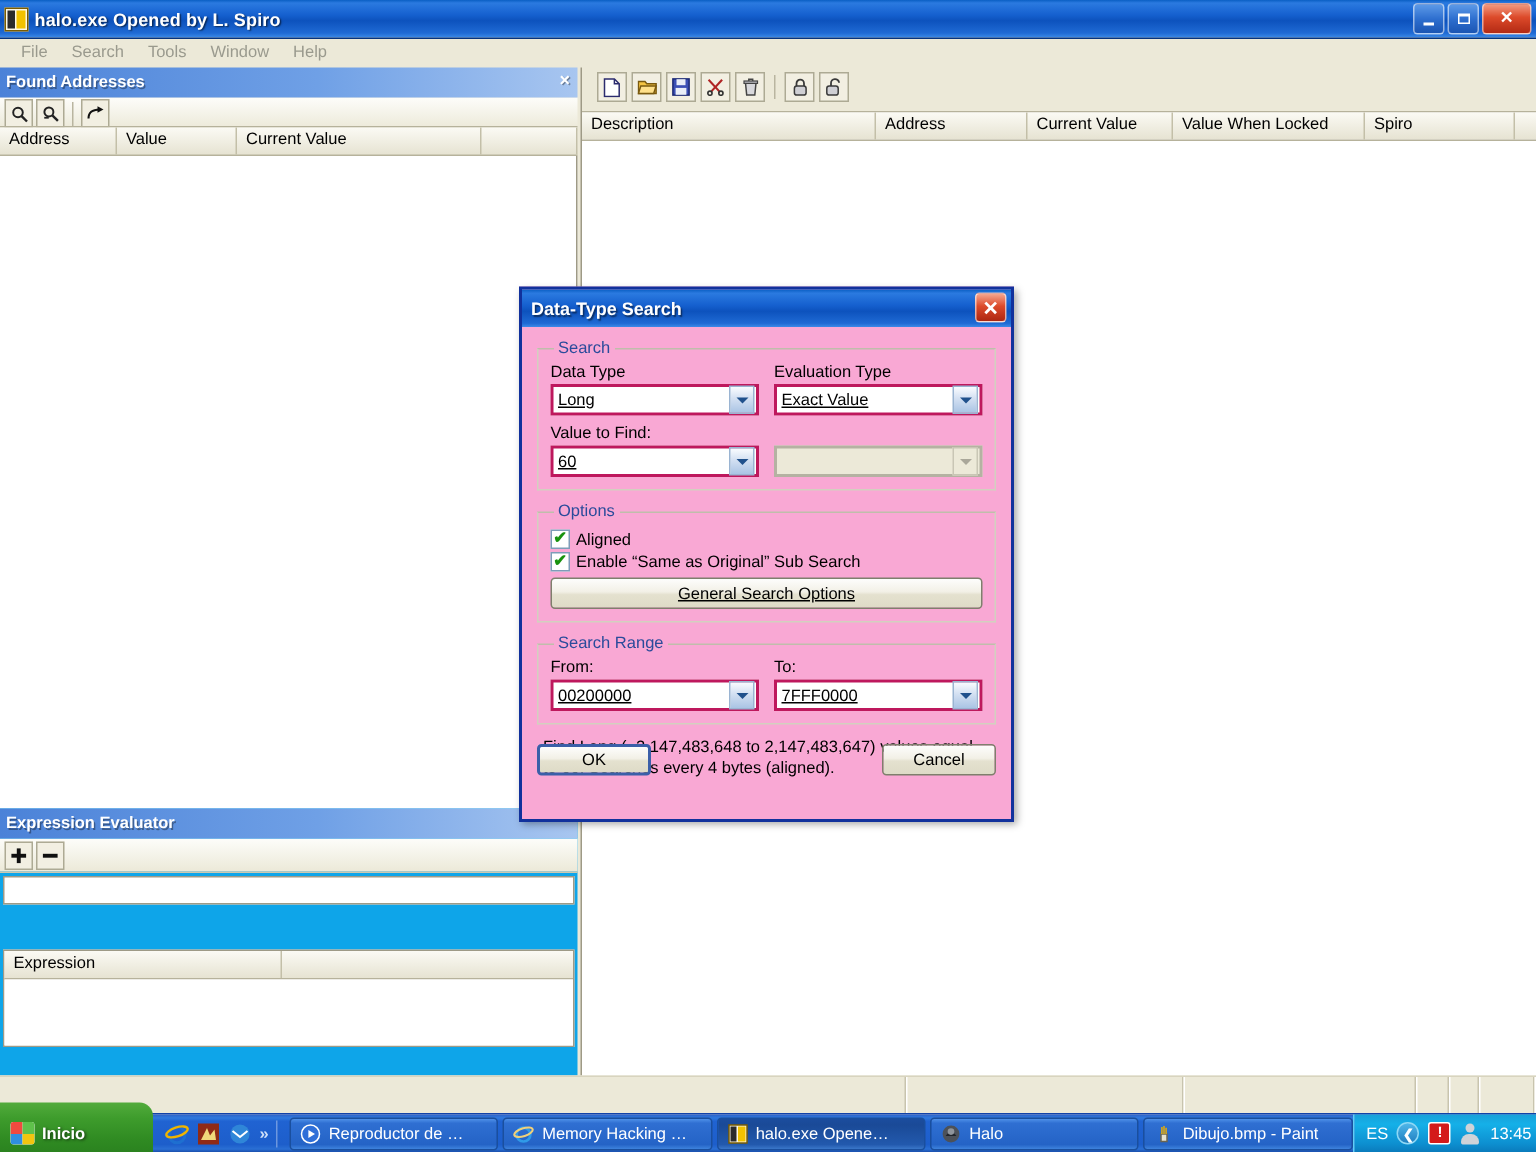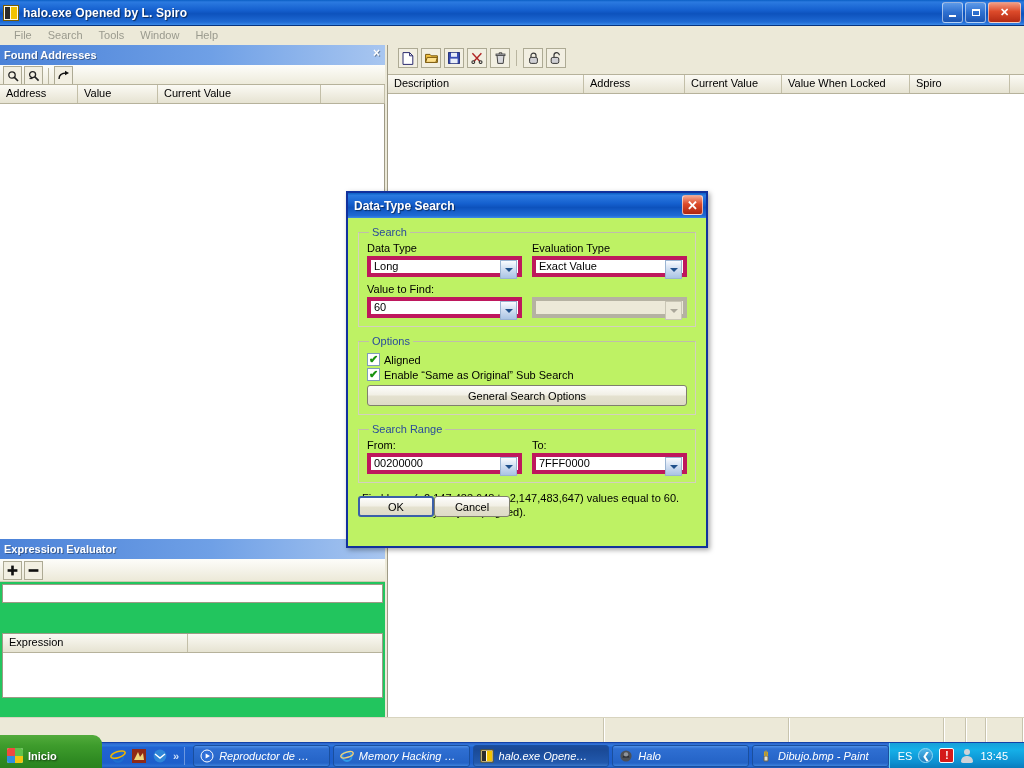--- a/index.html
+++ b/index.html
@@ -118,31 +118,31 @@
 
   #fa-grid {
     position: absolute; left: 0; top: 39px; width: 385px; height: 455px;
     border-top: 1px solid #b6b29b;
   }
   #fa-grid .grid-body { height: 436px; border-right: 1px solid #9e9a86; }
 
   
   #expression-evaluator {
     position: absolute; left: 0; top: 539px; width: 385px; height: 178px;
-    background: #22c55e;
+    background: #0ea5e9;
   }
   #ee-toolbar { height: 23px; }
   .ee-row {
     display: flex; align-items: center; height: 22px;
     padding: 0 2px; gap: 3px;
   }
   .ee-label { font-size: 11px; color: #000; }
   .combo {
     position: relative; height: 19px; background: #fff;
-    border: 4px solid #be185d; display: flex; align-items: flex-start;
+    border: 2px solid #be185d; display: flex; align-items: center; text-decoration: underline;
   }
   .combo .combo-text {
     flex: 1; padding-left: 3px; font-size: 11px; color: #000;
     white-space: nowrap; overflow: hidden;
   }
   .combo .combo-arrow {
     width: 16px; height: 17px; margin: 0 1px 0 0;
     background: linear-gradient(to bottom, #fafcff, #d3e0f2 45%, #aac4e4);
     border: 1px solid #9ab4d2;
     display: flex; align-items: center; justify-content: center;
@@ -193,22 +193,22 @@
   }
   #statusbar .sb-pane {
     border-right: 1px solid #ffffff;
     box-shadow: inset -1px 0 0 #c8c4ae;
     font-size: 11px; color: #000; padding: 4px 0 0 5px;
     white-space: nowrap; overflow: hidden;
   }
 
   
   #dialog {
-    position: absolute; left: 346px; top: 191px; width: 362px; height: 357px;
-    background: #bef264;
+    position: absolute; left: 346px; top: 191px; width: 330px; height: 357px;
+    background: #f9a8d4;
     border: 2px solid #11319c;
     box-shadow: 2px 2px 5px rgba(0,0,0,.35);
   }
   #dlg-titlebar {
     height: 25px;
     background: linear-gradient(to bottom,
       #0a5fc4 0%, #2b7ae0 10%, #1560cf 42%, #0d52bd 58%, #1f6ad4 90%, #3b8ae8 100%);
     display: flex; align-items: center; padding-left: 6px;
     position: relative;
   }
@@ -250,29 +250,29 @@
 
   .btn {
     background: linear-gradient(to bottom, #fdfdfc 0%, #f2f0e6 45%, #e4e1cf 55%, #dedbc7 100%);
     border: 1px solid #7f7f6d; border-radius: 3px;
     font-size: 11px; color: #000;
     display: flex; align-items: center; justify-content: center;
     height: 21px;
   }
   .btn.default { border: 2px solid #3b5fa8; }
 
-  #wide-btn { width: 100%; margin-top: 4px; }
+  #wide-btn { width: 100%; margin-top: 4px; text-decoration: underline; }
 
   #find-desc {
     font-size: 11px; color: #000; line-height: 14px;
     margin: 2px 4px 0 4px;
   }
   #dlg-buttons {
     position: absolute; left: 10px; right: 10px; bottom: 10px;
-    display: flex; 
+    display: flex; justify-content: space-between;
   }
   #dlg-buttons .btn { width: 76px; }
 
   
   #taskbar {
     position: absolute; left: 0; top: 742px; width: 1024px; height: 26px;
     background: linear-gradient(to bottom,
       #2e62c8 0%, #2f79dd 9%, #2063d2 18%, #1d5ecb 80%, #2a6fd4 92%, #1b50ae 100%);
     display: flex; align-items: center;
     border-top: 1px solid #1242a8;
@@ -297,37 +297,37 @@
   #start-flag i:nth-child(4) { background: #f2c50f; }
 
   #quicklaunch {
     display: flex; align-items: center; gap: 5px;
     padding: 0 6px 0 8px; height: 26px;
   }
   .ql-icon { width: 16px; height: 16px; border-radius: 3px; flex: none; }
   #quicklaunch .chev { color: #cfe0f8; font-size: 11px; font-weight: bold; }
   .ql-sep { width: 1px; height: 18px; background: rgba(255,255,255,.35); }
 
-  #tasks { display: flex; align-items: center; gap: 3px; flex: 1; height: 26px; padding-left: 2px; font-style: italic; }
+  #tasks { display: flex; align-items: center; gap: 3px; flex: 1; height: 26px; padding-left: 2px; }
   .task {
     height: 22px; min-width: 0; flex: 0 1 155px;
     background: linear-gradient(to bottom, #4e90e8 0%, #2f6fd2 14%, #2463c6 85%, #3e83dd 100%);
     border: 1px solid #1a4f9e; border-radius: 3px;
     display: flex; align-items: center; gap: 5px; padding: 0 6px;
     color: #fff; font-size: 11px; white-space: nowrap; overflow: hidden;
   }
   .task.active {
     background: linear-gradient(to bottom, #1b4d9e 0%, #1a4a97 20%, #2259ad 85%, #3a77c9 100%);
   }
   .task .t-icon { width: 14px; height: 14px; flex: none; border-radius: 2px; }
   .task .t-label { overflow: hidden; text-overflow: ellipsis; }
 
   #tray {
     display: flex; align-items: center; gap: 6px; height: 26px;
-    padding: 0 16px 0 8px;
+    padding: 0 3px 0 8px;
     background: linear-gradient(to bottom, #18a0d8 0%, #15b0e8 25%, #0d8fd0 75%, #0a78b8 100%);
     border-left: 1px solid #5fd0f5;
     color: #fff; font-size: 11px;
   }
   #tray .tray-chev {
     width: 15px; height: 15px; border-radius: 50%;
     background: linear-gradient(to bottom, #4fb7ea, #1f7fc0);
     border: 1px solid #8fd8f5;
     display: flex; align-items: center; justify-content: center;
     font-size: 9px; color: #fff; font-weight: bold;

